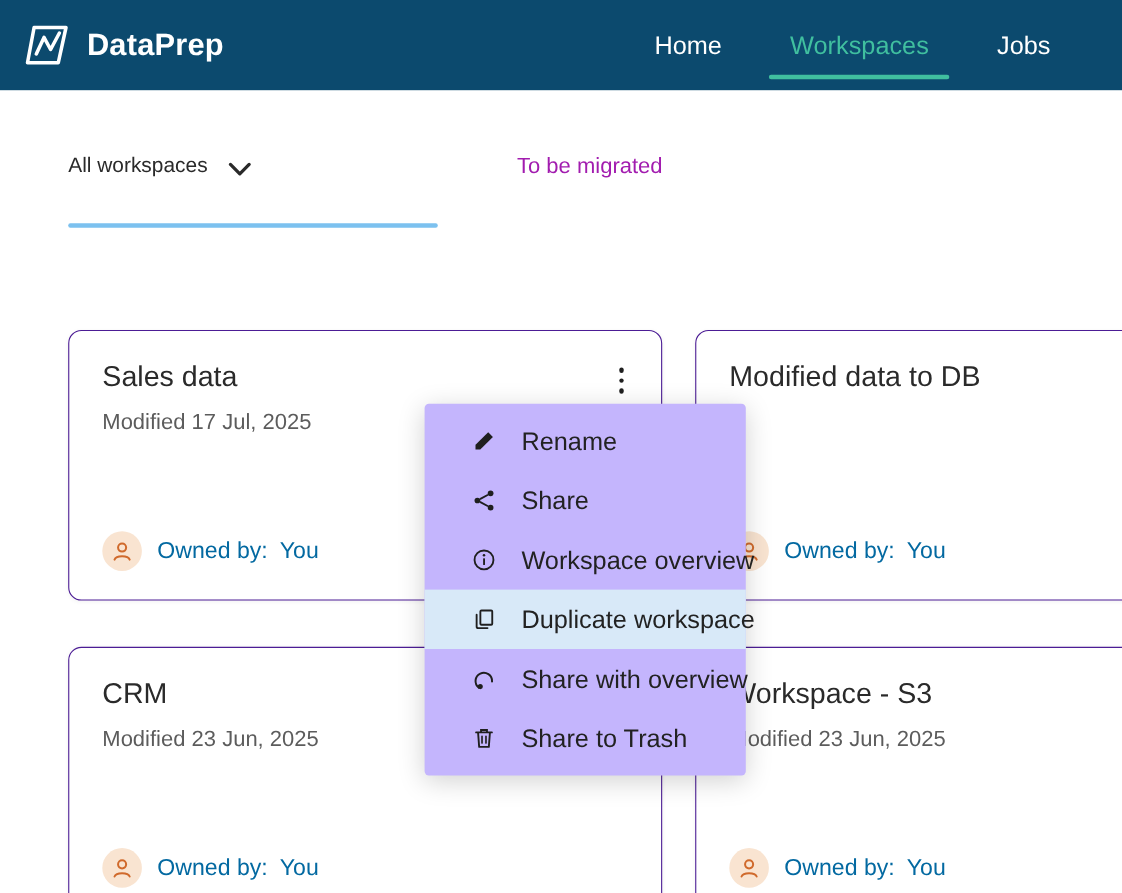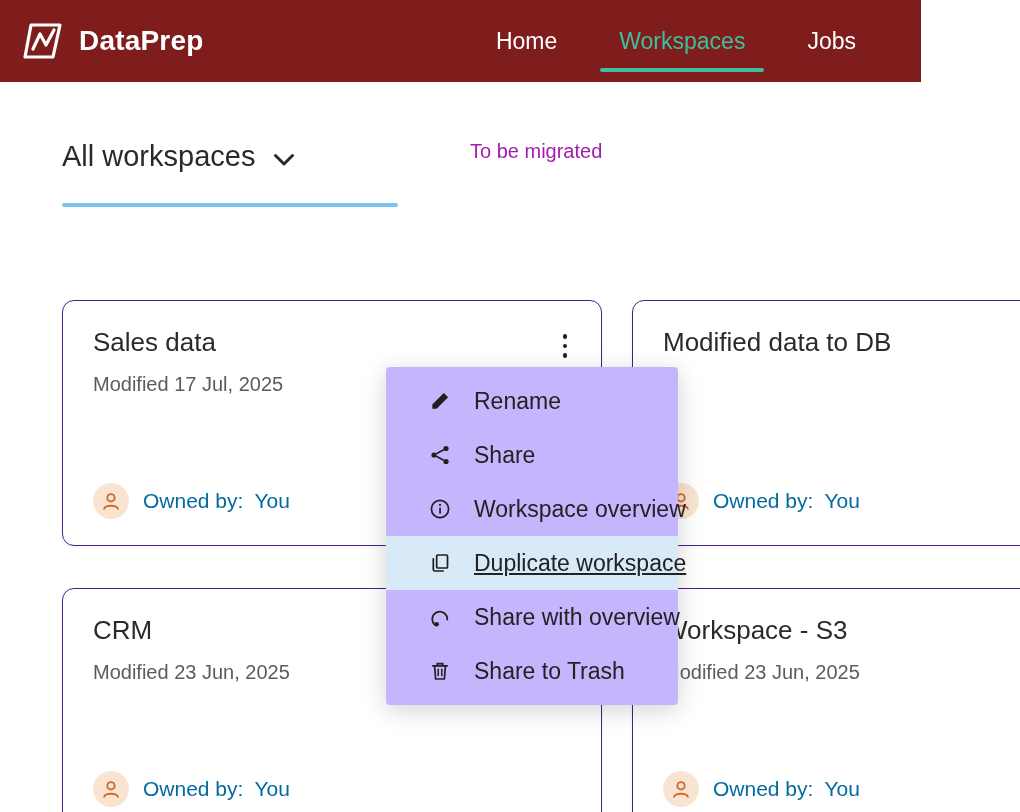--- a/index.html
+++ b/index.html
@@ -1,33 +1,33 @@
 <!DOCTYPE html>
 <html><head>
 <meta charset="utf-8">
 <style>
   * { margin:0; padding:0; box-sizing:border-box; }
   html,body { width:1020px; height:812px; background:#fff; font-family:"Liberation Sans", sans-serif; }
   .page { position:relative; width:1020px; height:812px; overflow:hidden; background:#fff; }
 
   
-  .navbar { position:absolute; top:0; left:0; width:921px; height:82px; background:#7f1d1d;
+  .navbar { position:absolute; top:0; left:0; width:1020px; height:82px; background:#0c4a6e;
             display:flex; align-items:center; padding-left:20px; }
   .brand { display:flex; align-items:center; gap:13px; }
   .brand-name { color:#ffffff; font-size:28px; font-weight:700; letter-spacing:.2px; }
   .nav-items { margin-left:auto; display:flex; height:100%; padding-right:34px; }
   .nav-item { position:relative; display:flex; align-items:center; height:100%; padding:0 31px;
               color:#ffffff; font-size:23px; font-weight:500; cursor:pointer; white-space:nowrap; }
   .nav-item.active { color:#40bf9f; }
   .nav-item.active::after { content:""; position:absolute; left:12px; right:12px; bottom:10px;
               height:4px; border-radius:2px; background:#40bf9f; }
 
   
   .tab-primary { position:absolute; left:62px; top:140px; display:flex; align-items:center; gap:18px;
-                 font-size:29px; color:#2a2a2a; cursor:pointer; }
+                 font-size:19px; color:#2a2a2a; cursor:pointer; }
   .tab-underline { position:absolute; left:62px; top:203px; width:336px; height:4px;
                  background:#7cc1ef; border-radius:2px; }
   .tab-secondary { position:absolute; left:470px; top:140px; font-size:20px; color:#a21caf; cursor:pointer; }
 
   
   .card { position:absolute; width:540px; height:246px; background:#fff; border:1px solid #4c1d95;
           border-radius:12px; box-shadow:0 1px 4px rgba(0,0,0,.05);margin-top:18px; }
   .card-title { position:absolute; left:30px; top:26px; font-size:26px; font-weight:500; color:#2a2a2a; }
   .card-modified { position:absolute; left:30px; top:72px; font-size:20px; color:#5c5c5c; }
   .owner-row { position:absolute; left:30px; bottom:26px; display:flex; align-items:center; gap:14px; }
@@ -41,21 +41,21 @@
   #card-1 { left:62px;  top:282px; }
   #card-2 { left:632px; top:282px; }
   #card-3 { left:62px;  top:570px; }
   #card-4 { left:632px; top:570px; }
 
   
   .context-menu { position:absolute; left:386px; top:367px; width:292px; background:#c4b5fd;
                   border-radius:4px; box-shadow:0 5px 24px rgba(0,0,0,.18); padding:7px 0; z-index:10; }
   .menu-item { display:flex; align-items:center; height:54px; padding-left:42px; gap:22px;
                font-size:23px; color:#222; cursor:pointer; white-space:nowrap; }
-  .menu-item.highlighted { background:#d8e9f8;text-decoration:underline; }
+  .menu-item.highlighted { background:#d8e9f8; }
   .menu-icon { width:24px; height:24px; flex:0 0 24px; display:flex; align-items:center; justify-content:center; }
 </style>
 </head>
 <body>
 
 <div class="page">
 
   <div class="navbar">
     <div class="brand">
       <span style="display:flex;">

